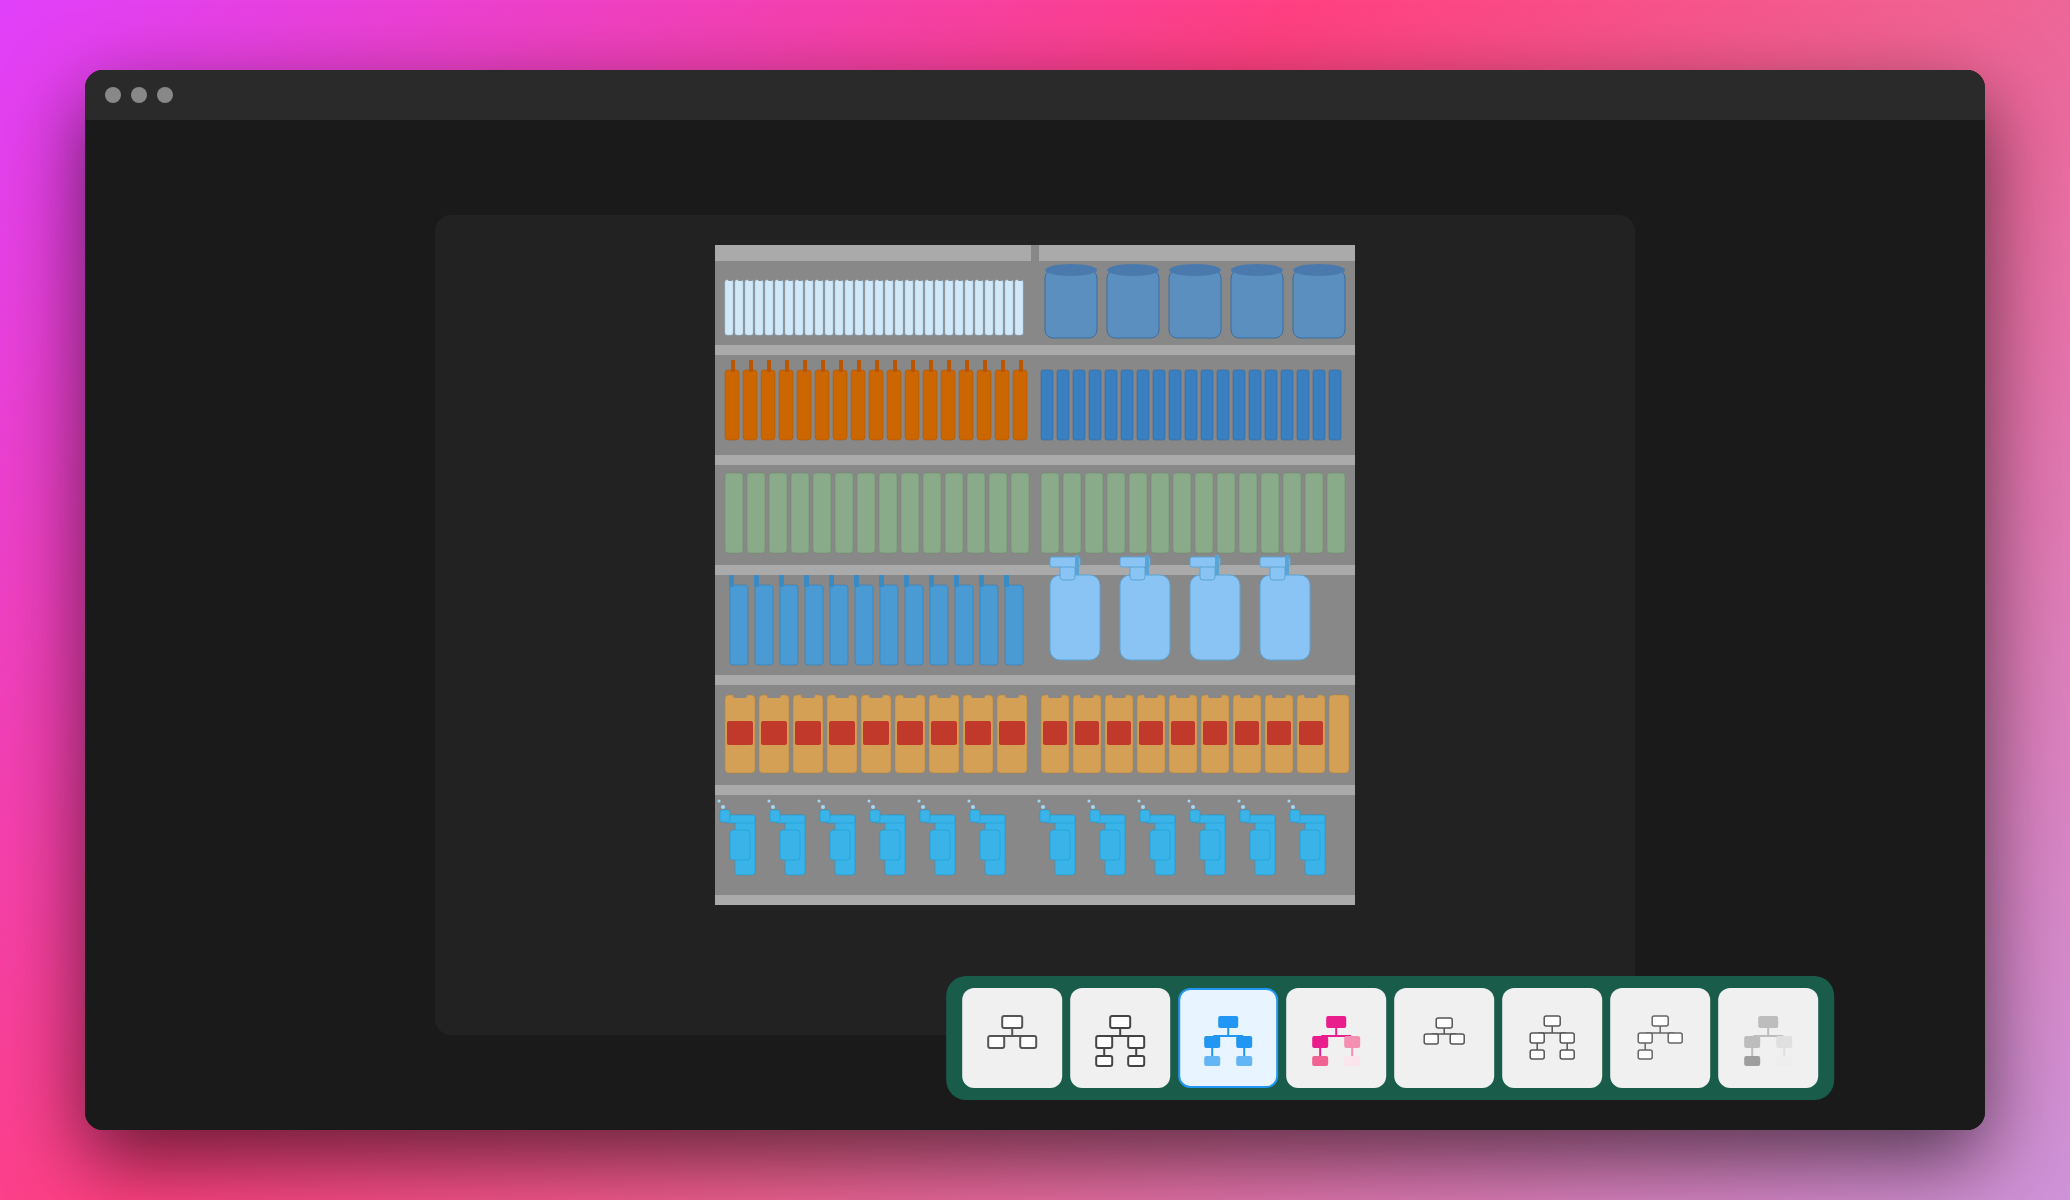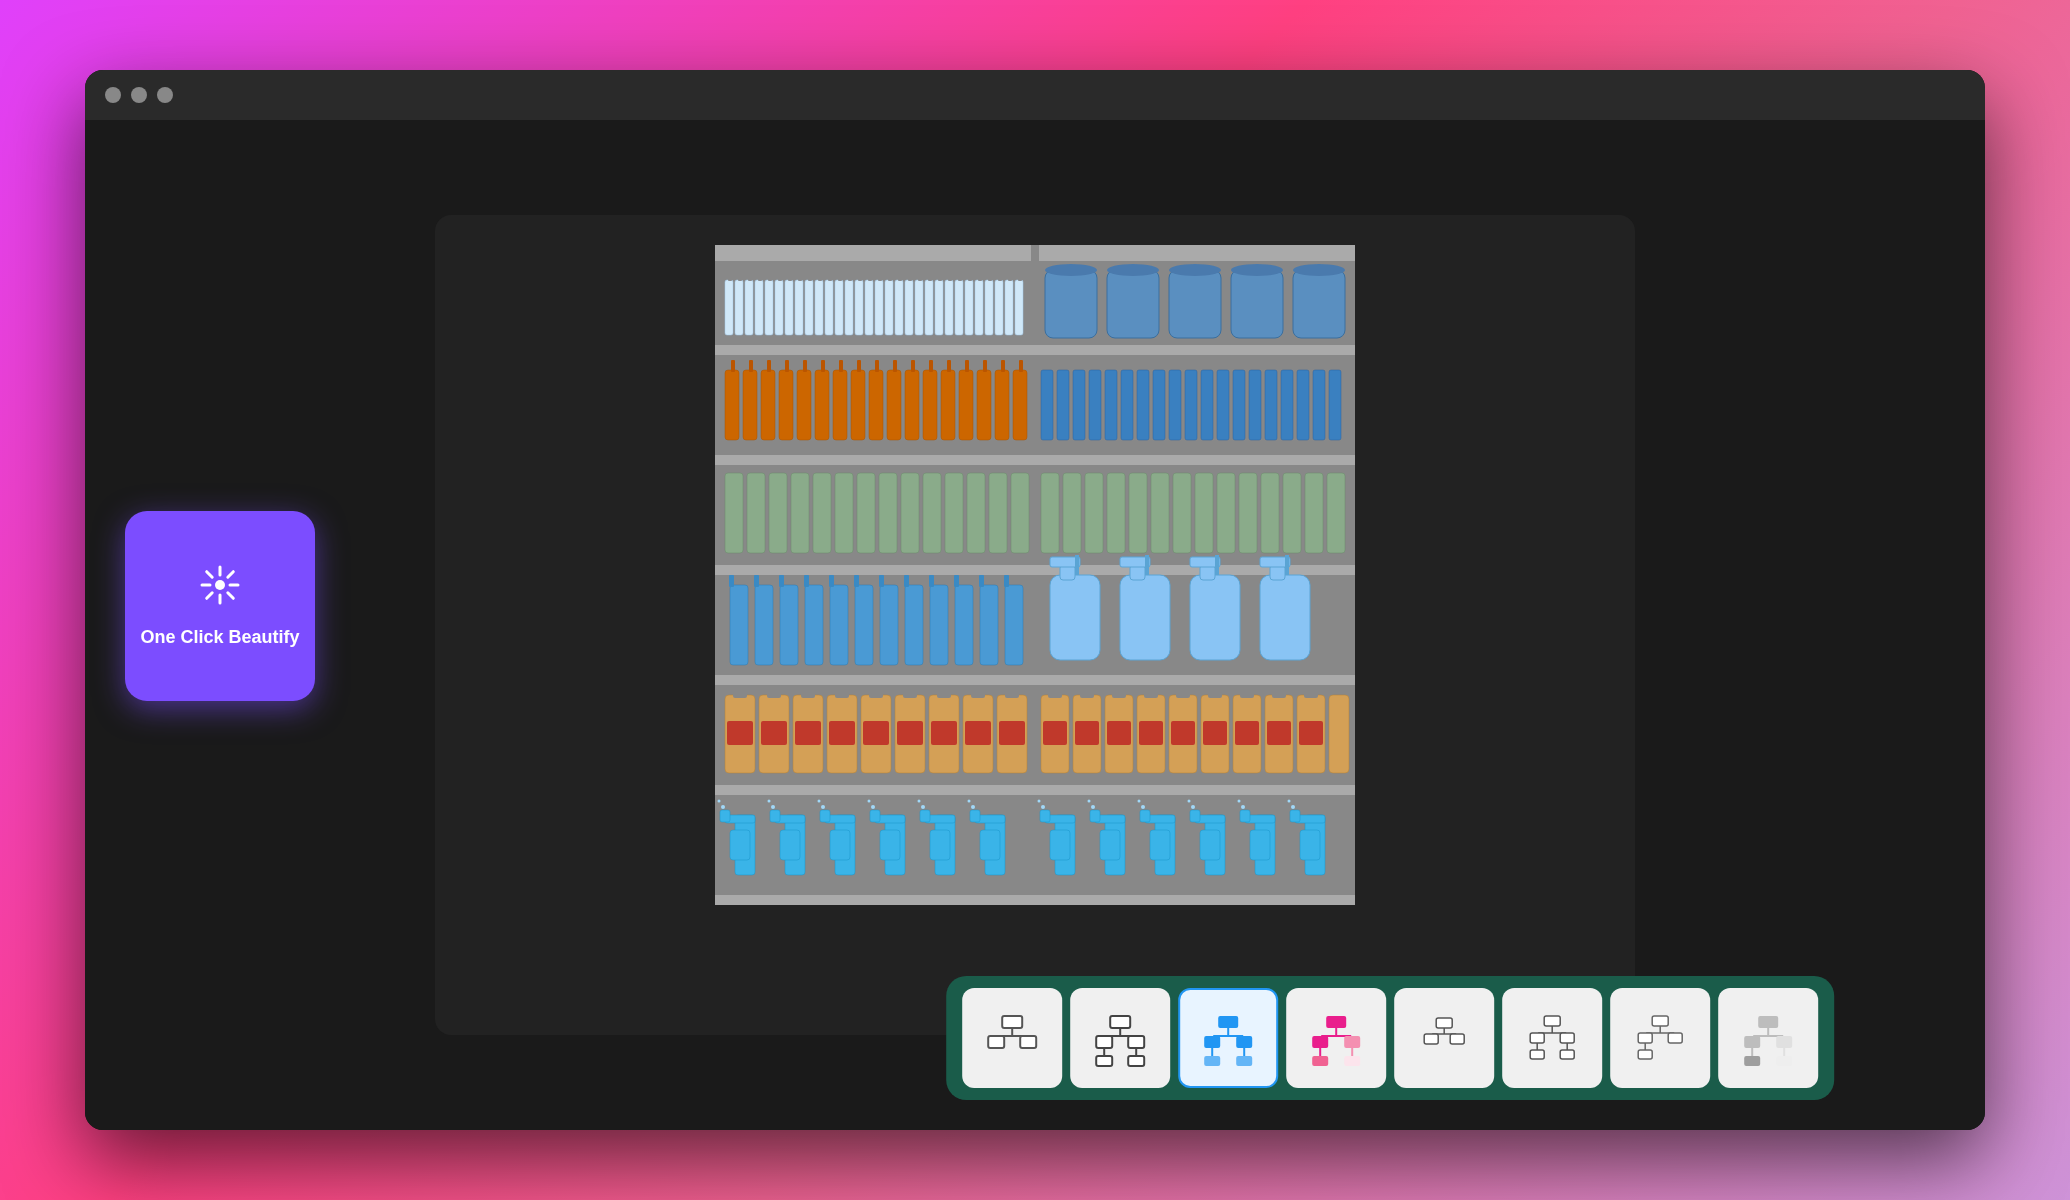--- a/index.html
+++ b/index.html
@@ -134,37 +134,20 @@
 
 <div class="window">
   <div class="titlebar">
     <div class="traffic-light"></div>
     <div class="traffic-light"></div>
     <div class="traffic-light"></div>
   </div>
 
   <div class="window-content">
 
-    <div class="beautify-badge">
-      <div class="badge-icon">
-        <svg width="44" height="44" viewBox="0 0 44 44" fill="none">
-          <circle cx="22" cy="22" r="5" fill="white"></circle>
-          <line x1="22" y1="4" x2="22" y2="12" stroke="white" stroke-width="3" stroke-linecap="round"></line>
-          <line x1="22" y1="32" x2="22" y2="40" stroke="white" stroke-width="3" stroke-linecap="round"></line>
-          <line x1="4" y1="22" x2="12" y2="22" stroke="white" stroke-width="3" stroke-linecap="round"></line>
-          <line x1="32" y1="22" x2="40" y2="22" stroke="white" stroke-width="3" stroke-linecap="round"></line>
-          <line x1="8.7" y1="8.7" x2="14.2" y2="14.2" stroke="white" stroke-width="3" stroke-linecap="round"></line>
-          <line x1="29.8" y1="29.8" x2="35.3" y2="35.3" stroke="white" stroke-width="3" stroke-linecap="round"></line>
-          <line x1="35.3" y1="8.7" x2="29.8" y2="14.2" stroke="white" stroke-width="3" stroke-linecap="round"></line>
-          <line x1="14.2" y1="29.8" x2="8.7" y2="35.3" stroke="white" stroke-width="3" stroke-linecap="round"></line>
-        </svg>
-      </div>
-      <div class="badge-text">One Click
-Beautify</div>
-    </div>
 
     <div class="shelf-container">
 
       <svg width="640" height="660" viewBox="0 0 640 660">
 
         <rect x="0" y="0" width="640" height="660" fill="#888" rx="4"></rect>
         <rect x="4" y="4" width="632" height="652" fill="#888" rx="2"></rect>
 
         <rect x="0" y="0" width="640" height="16" fill="#aaa"></rect>
 

